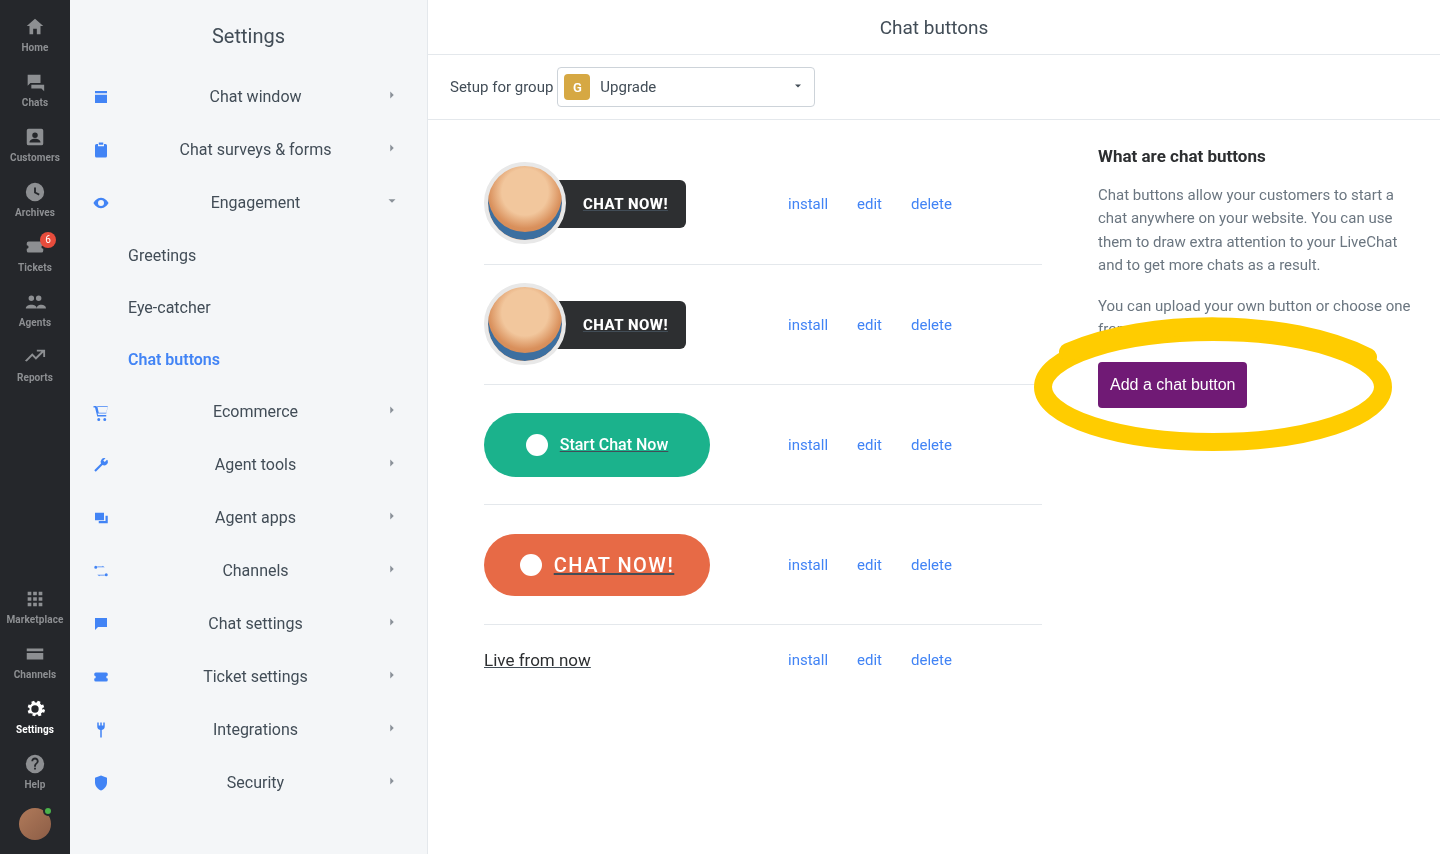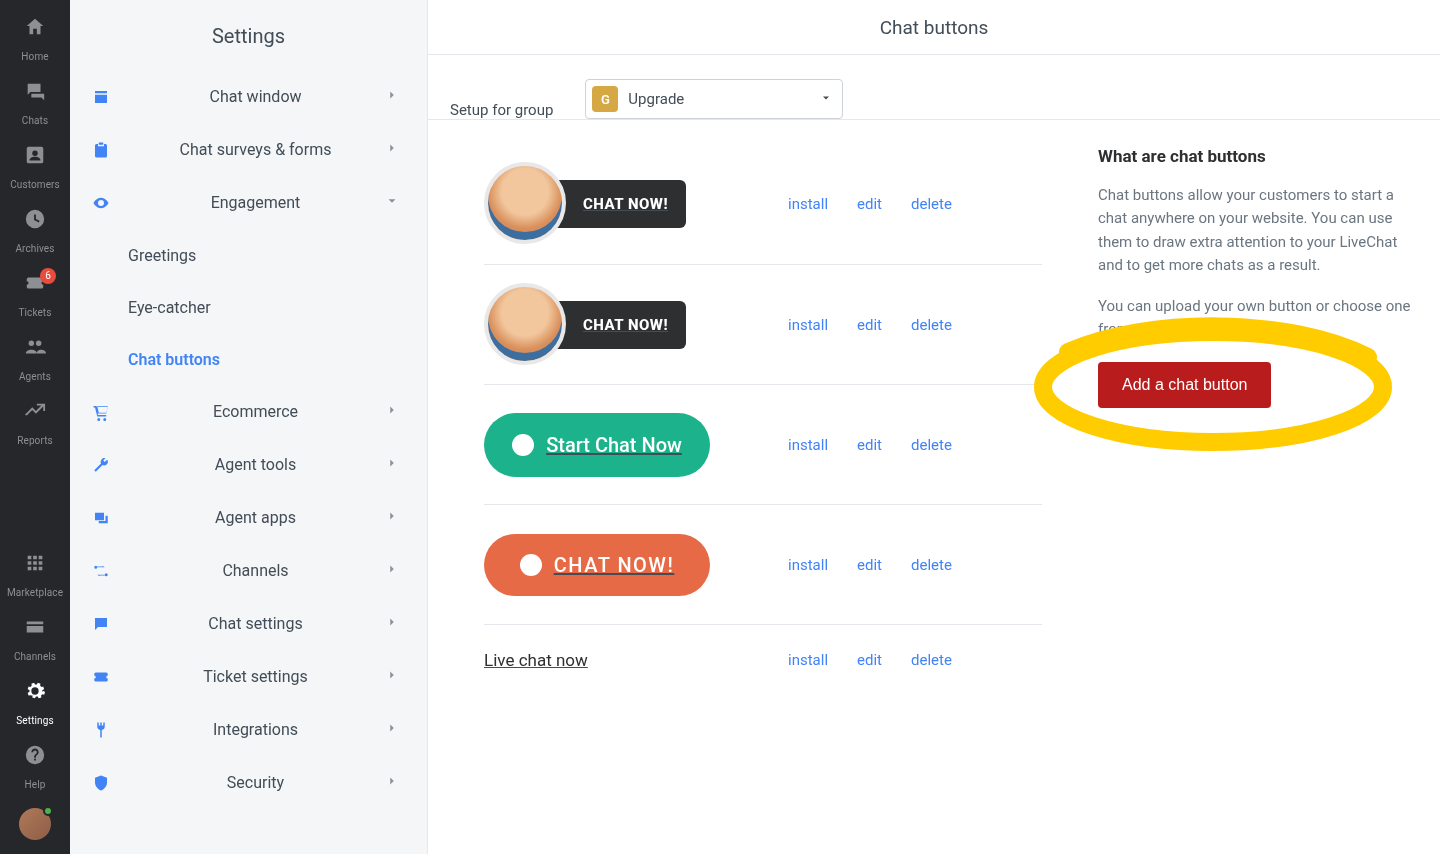--- a/index.html
+++ b/index.html
@@ -3,21 +3,21 @@
 <meta charset="utf-8">
 <style>
   * { box-sizing: border-box; margin: 0; padding: 0; }
   html, body { height: 100%; font-family: -apple-system, BlinkMacSystemFont, "Segoe UI", Roboto, "Helvetica Neue", Arial, sans-serif; color:#424d57; }
   body { display:flex; width:1440px; height:854px; overflow:hidden; background:#fff; }
 
   
   .rail { width:70px; background:#25272b; color:#8d8f92; display:flex; flex-direction:column; align-items:center; padding-top:6px; }
   .rail-item { width:70px; display:flex; flex-direction:column; align-items:center; justify-content:center; padding:10px 0 8px; cursor:pointer; position:relative; }
   .rail-item svg { width:22px; height:22px; fill:#8d8f92; }
-  .rail-item span { font-size:10px; margin-top:13px; color:#8d8f92; letter-spacing:.1px; }
+  .rail-item span { font-size:10px; margin-top:4px; color:#8d8f92; letter-spacing:.1px;font-weight:bold; }
   .rail-item.active svg { fill:#fff; }
   .rail-item.active span { color:#fff; }
   .rail-spacer { flex:1; }
   .badge { position:absolute; top:6px; right:14px; background:#e74c3c; color:#fff; font-size:10px; border-radius:9px; min-width:16px; height:16px; line-height:16px; text-align:center; padding:0 4px; }
   .avatar-wrap { width:32px; height:32px; border-radius:50%; background:linear-gradient(135deg,#b07a5a,#8c5d46); position:relative; margin:10px 0 14px; }
   .presence { position:absolute; top:-2px; right:-2px; width:10px; height:10px; border-radius:50%; background:#4bb34b; border:2px solid #25272b; }
 
   
   .settings-nav { width:358px; background:#f4f6f8; border-right:1px solid #e4e8ec; display:flex; flex-direction:column; }
   .settings-title { text-align:center; font-size:20px; font-weight:400; color:#424d57; padding:24px 0 22px; }
@@ -28,52 +28,52 @@
   .nav-row .label { flex:1; font-size:16px; color:#424d57; }
   .nav-row .chev { color:#8a9199; }
   .nav-row .chev svg { width:14px; height:14px; fill:#8a9199; }
   .nav-sub { list-style:none; }
   .nav-sub li { padding:0 28px 0 58px; height:52px; display:flex; align-items:center; font-size:16px; color:#424d57; cursor:pointer; }
   .nav-sub li.active { color:#4284f5; font-weight:600; }
 
   
   .main { flex:1; display:flex; flex-direction:column; background:#fff; min-width:0; }
   .page-header { height:55px; border-bottom:1px solid #e4e8ec; display:flex; align-items:center; justify-content:center; font-size:19px; color:#424d57; }
-  .controls { height:65px; border-bottom:1px solid #e4e8ec; display:flex; align-items:flex-end; padding:0 22px; gap:32px; font-size:15px; }
+  .controls { height:65px; border-bottom:1px solid #e4e8ec; display:flex; align-items:center; padding:0 22px; gap:4px; font-size:15px; }
   .group-select { display:flex; align-items:center; border:1px solid #cdd3d9; border-radius:4px; height:40px; width:258px; padding:0 10px 0 6px; cursor:pointer; gap:10px; }
   .group-badge { width:26px; height:26px; border-radius:4px; background:#d6a843; color:#fff; display:flex; align-items:center; justify-content:center; font-size:13px; font-weight:600; }
   .group-select .gval { flex:1; font-size:15px; color:#424d57; }
   .group-select .caret svg{ width:12px; height:12px; fill:#424d57; }
 
   .content { flex:1; display:flex; overflow:auto; }
   .list-col { flex:1; padding:24px 28px 24px 56px; }
   .btn-row { display:flex; align-items:center; height:120px; border-top:1px solid #e4e8ec; gap:24px; }
   .btn-row:first-child { border-top:none; }
   .preview { width:280px; display:flex; align-items:center;text-decoration:underline; }
   .actions { display:flex; gap:29px; }
   .actions a { color:#4284f5; font-size:15px; text-decoration:none; cursor:pointer; }
   .btn-row .textlabel { font-size:17px; color:#2d2f31; }
 
   
   .cn-dark { position:relative; }
   .cn-dark .pill { background:#2d2f31; color:#fff; border-radius:6px; height:48px; width:158px; margin-left:44px; display:flex; align-items:center; justify-content:flex-end; padding-right:18px; font-weight:800; font-size:15px; letter-spacing:.5px; }
   .cn-dark .face { position:absolute; left:0; top:-18px; width:82px; height:82px; border-radius:50%; background:radial-gradient(circle at 50% 35%, #f2c79d 0 38%, #d9905c 60%, #c77c4a 100%); border:4px solid #e8e8e8; box-shadow:inset 0 -8px 0 0 #3c6fa0; }
-  .scn { background:#1bb28c; color:#fff; border-radius:36px; height:64px; width:226px; display:flex; align-items:center; justify-content:center; gap:12px; font-size:20px; font-weight:500; }
+  .scn { background:#1bb28c; color:#fff; border-radius:36px; height:64px; width:226px; display:flex; align-items:center; justify-content:center; gap:12px; font-size:16px; font-weight:500; }
   .scn .bubble { width:22px; height:22px; background:#fff; border-radius:50%; position:relative; }
   .scn .bubble::after { content:""; position:absolute; bottom:-4px; left:4px; width:0; height:0; border:5px solid transparent; border-top-color:#fff; transform:rotate(10deg); }
   .cno { background:#e76a46; color:#fff; border-radius:32px; height:62px; width:226px; display:flex; align-items:center; justify-content:center; gap:12px; font-size:20px; font-weight:500; letter-spacing:1.5px; }
   .cno .bubble { width:22px; height:22px; background:#fff; border-radius:50%; position:relative; }
   .cno .bubble::after { content:""; position:absolute; bottom:-4px; left:4px; width:0; height:0; border:5px solid transparent; border-top-color:#fff; transform:rotate(10deg); }
 
   
   .info-col { width:370px; padding:26px 28px; position:relative; }
   .info-col h3 { font-size:17px; font-weight:700; color:#2d2f31; margin-bottom:18px; }
   .info-col p { font-size:15px; line-height:1.55; color:#6b7680; margin-bottom:18px; }
   .info-col a.learn { color:#4284f5; text-decoration:none; }
-  .add-btn { display:inline-block; background:#b91c1c; color:#fff; border:none; border-radius:4px; height:46px; padding:0 24px; font-size:16px; cursor:pointer; position:relative; z-index:2; }
+  .add-btn { display:inline-block; background:#701a75; color:#fff; border:none; border-radius:4px; height:46px; padding:0 12px; font-size:16px; cursor:pointer; position:relative; z-index:2; }
   .halo { position:absolute; pointer-events:none; z-index:1; }
   .halo svg { display:block; }
 </style>
 </head>
 <body>
 
 <nav class="rail">
   <div class="rail-item">
     <svg viewBox="0 0 24 24">
         <path d="M12 3l9 8h-3v9h-4v-6H10v6H6v-9H3z"></path>
@@ -356,21 +356,21 @@
         </div>
         <div class="actions">
           <a>install</a>
           <a>edit</a>
           <a>delete</a>
         </div>
       </div>
 
       <div class="btn-row" style="height:70px">
         <div class="preview">
-          <span class="textlabel">Live chat now</span>
+          <span class="textlabel">Live from now</span>
         </div>
         <div class="actions">
           <a>install</a>
           <a>edit</a>
           <a>delete</a>
         </div>
       </div>
 
     </div>
 

